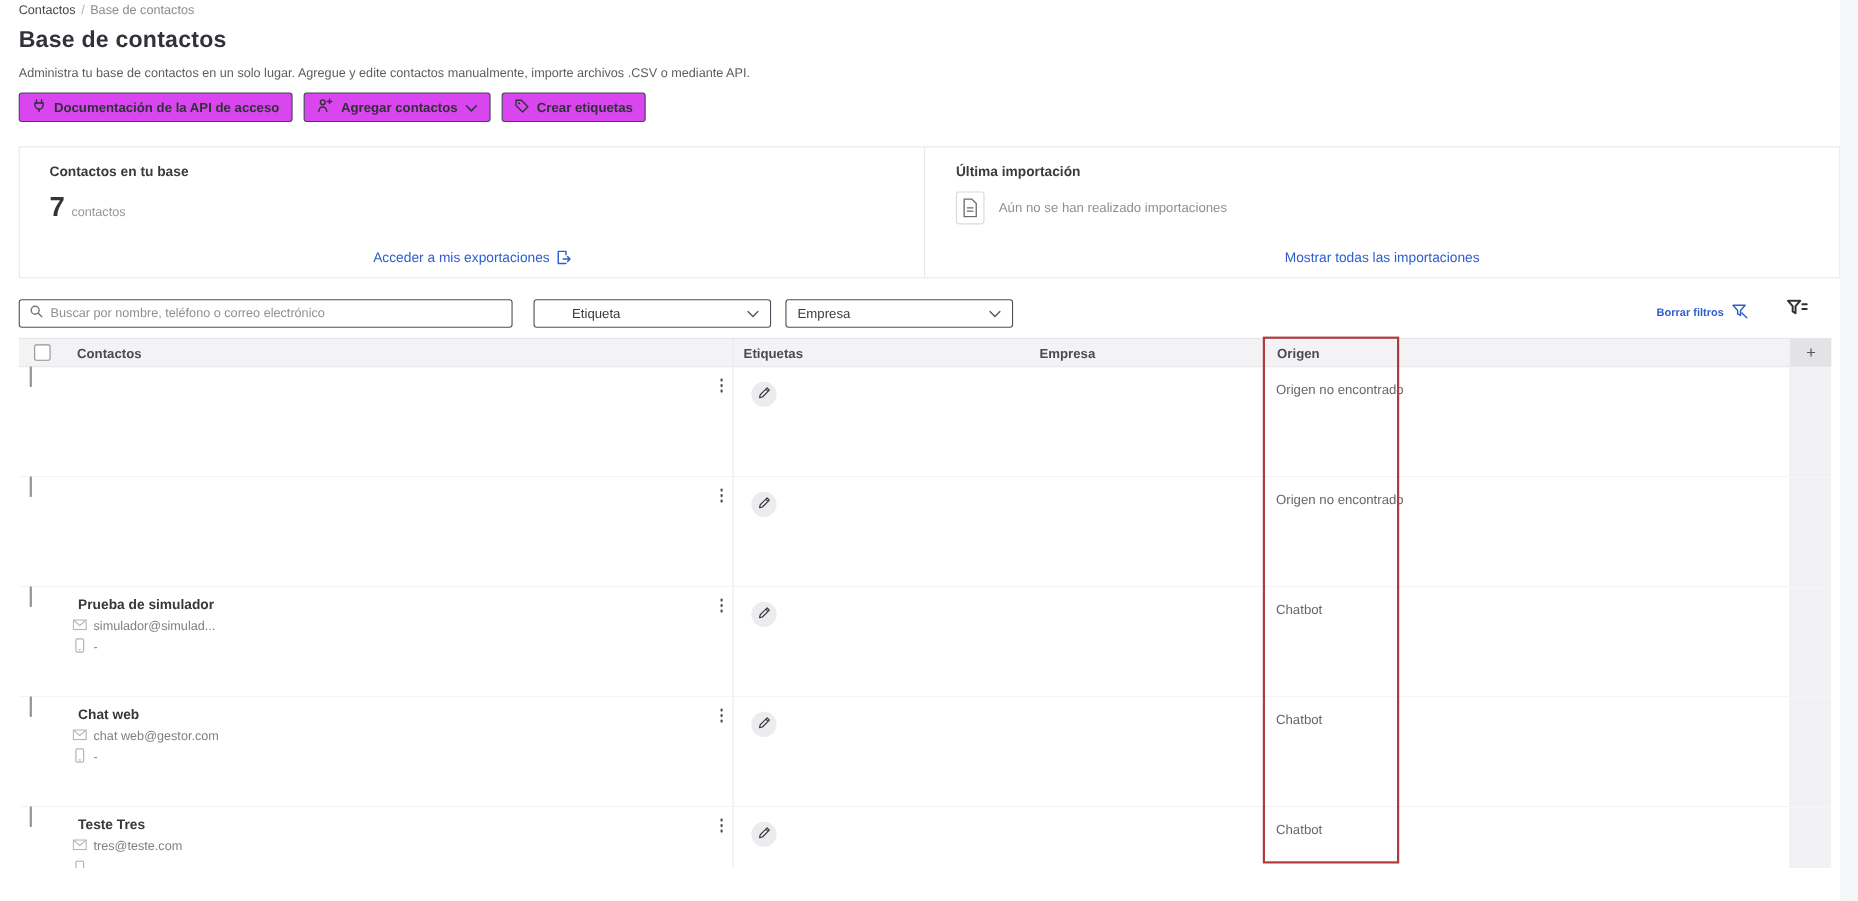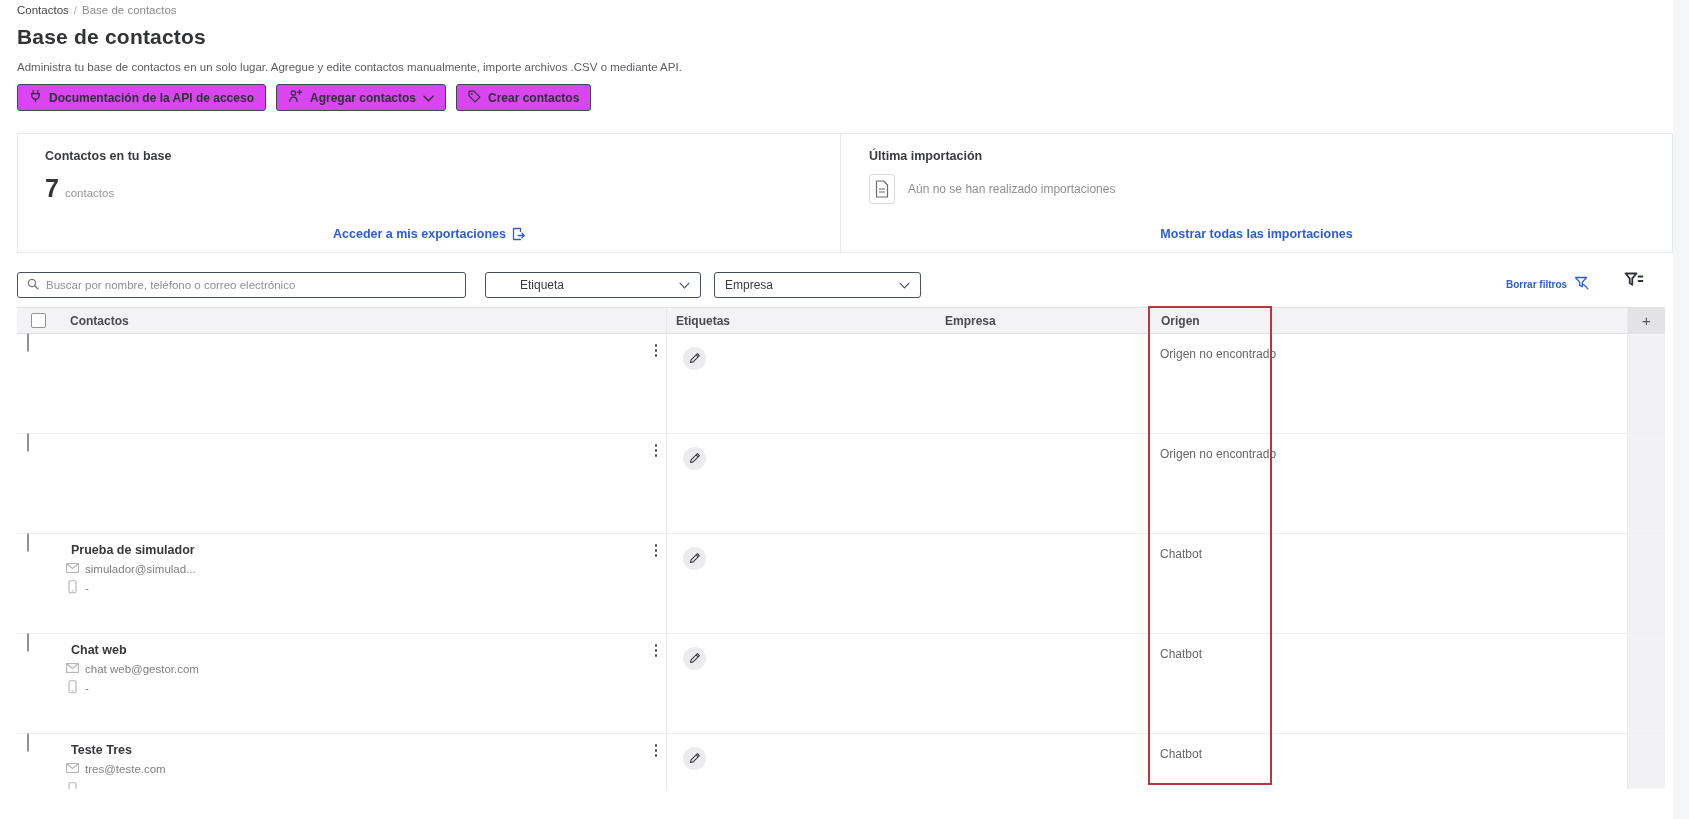--- a/index.html
+++ b/index.html
@@ -32,21 +32,21 @@
   
   .panel { position:absolute; left:17px; top:133px; width:1656px; height:120px; background:#fff; border:1px solid #e8e9eb; display:flex; }
   .panel-left { width:823px; border-right:1px solid #e8e9eb; position:relative; }
   .panel-right { flex:1; position:relative; }
   .card-title { position:absolute; left:27px; top:15px; font-size:12.5px; font-weight:700; color:#3a3b3f; }
   .count-row { position:absolute; left:27px; top:40px; display:flex; align-items:baseline; gap:6px; }
   .count-number { font-size:25px; font-weight:600; color:#343539; }
   .count-label { font-size:11.5px; color:#97979b; }
   .card-link {
     position:absolute; bottom:11px; left:0; width:100%; text-align:center;
-    font-size:12.5px; font-weight:700; color:#2e5ecd; cursor:pointer;
+    font-size:12.5px; font-weight:400; color:#2e5ecd; cursor:pointer;
   }
   .card-link svg { vertical-align:-3px; margin-left:5px; }
   .import-empty { position:absolute; left:28px; top:40px; display:flex; align-items:center; gap:13px; }
   .doc-frame { width:26px; height:30px; border:1px solid #d9dadc; border-radius:3px; display:flex; align-items:center; justify-content:center; }
   .import-empty-text { font-size:12px; color:#8e8f94; }
 
   
   .search-box {
     position:absolute; left:17px; top:272px; width:449px; height:26px;
     border:1.5px solid #4a505a; border-radius:3px; background:#fff;
@@ -139,21 +139,21 @@
         </svg>
       </span>
     </button>
     <button class="btn">
       <span>
         <svg width="13" height="13" viewBox="0 0 14 14" fill="none" stroke="#2e3237" stroke-width="1.3" stroke-linejoin="round">
           <path d="M1.2 1.2h5.2l6.4 6.4-5.2 5.2-6.4-6.4z"></path>
             <circle cx="4.2" cy="4.2" r="1" fill="#2e3237" stroke="none"></circle>
         </svg>
       </span>
-      <span>Crear contactos</span>
+      <span>Crear etiquetas</span>
     </button>
   </div>
 
   <div class="panel">
     <div class="panel-left">
       <div class="card-title">Contactos en tu base</div>
       <div class="count-row">
         <span class="count-number">7</span>
         <span class="count-label">contactos</span>
       </div>

